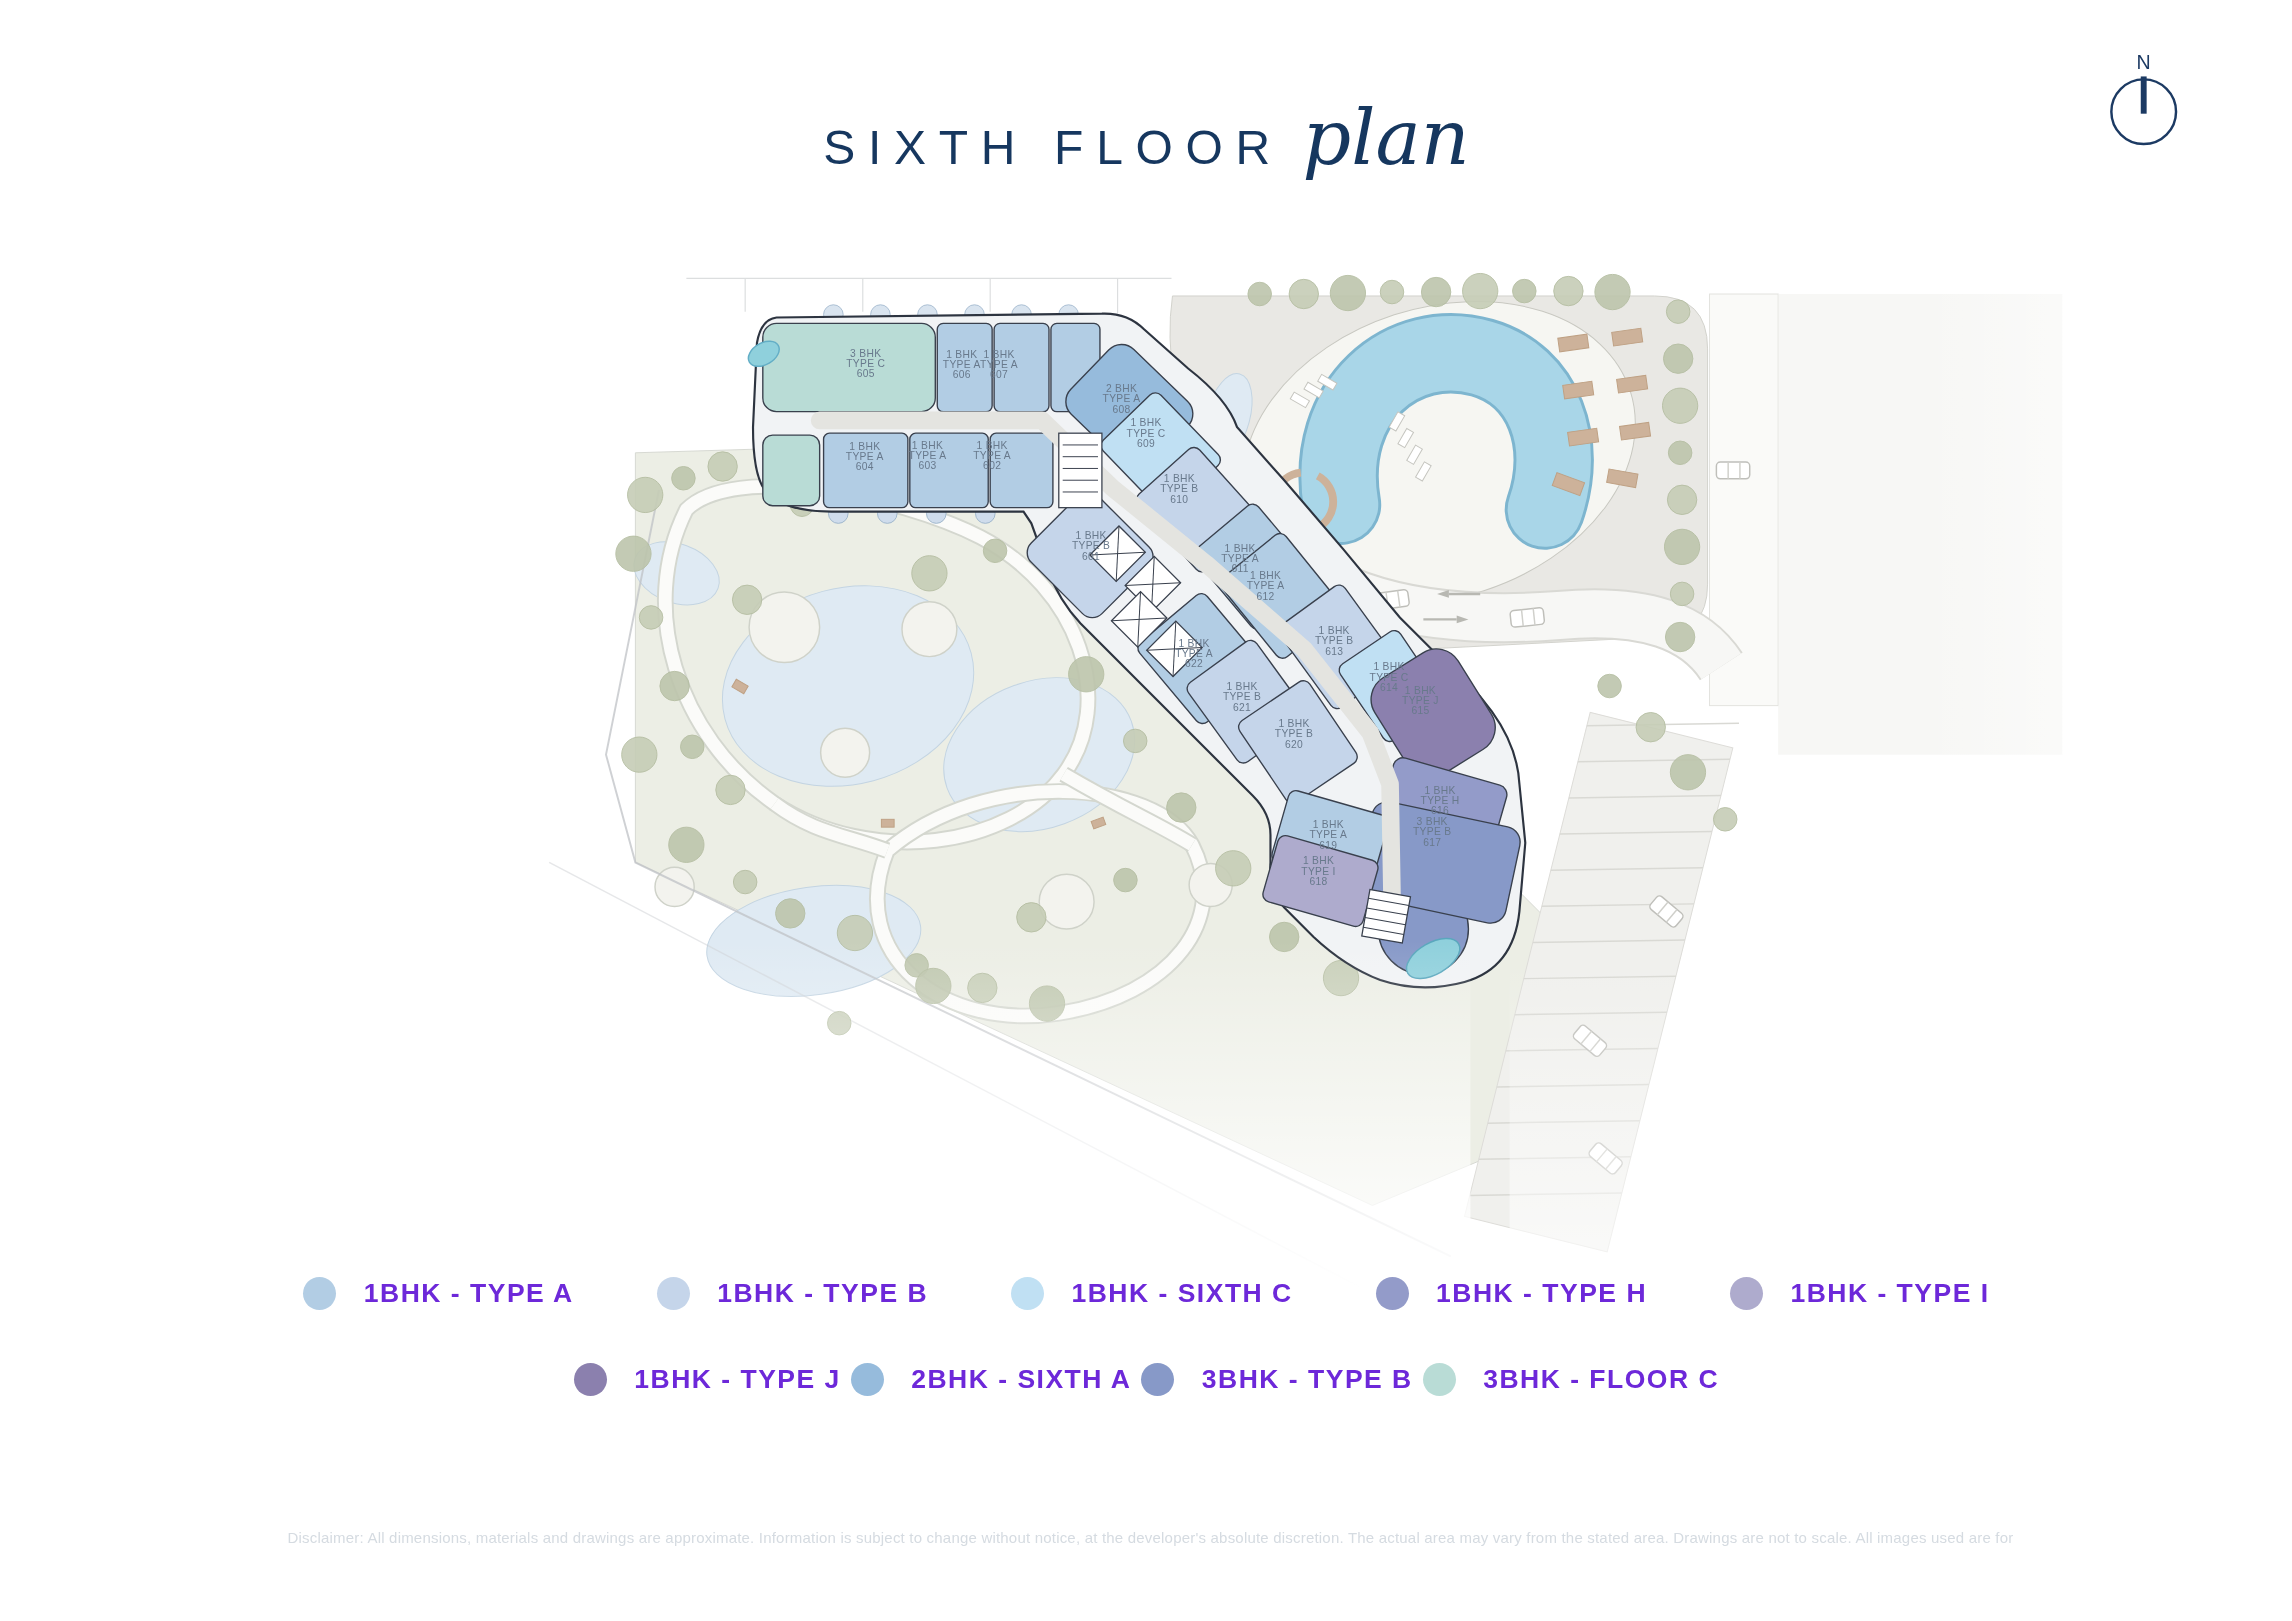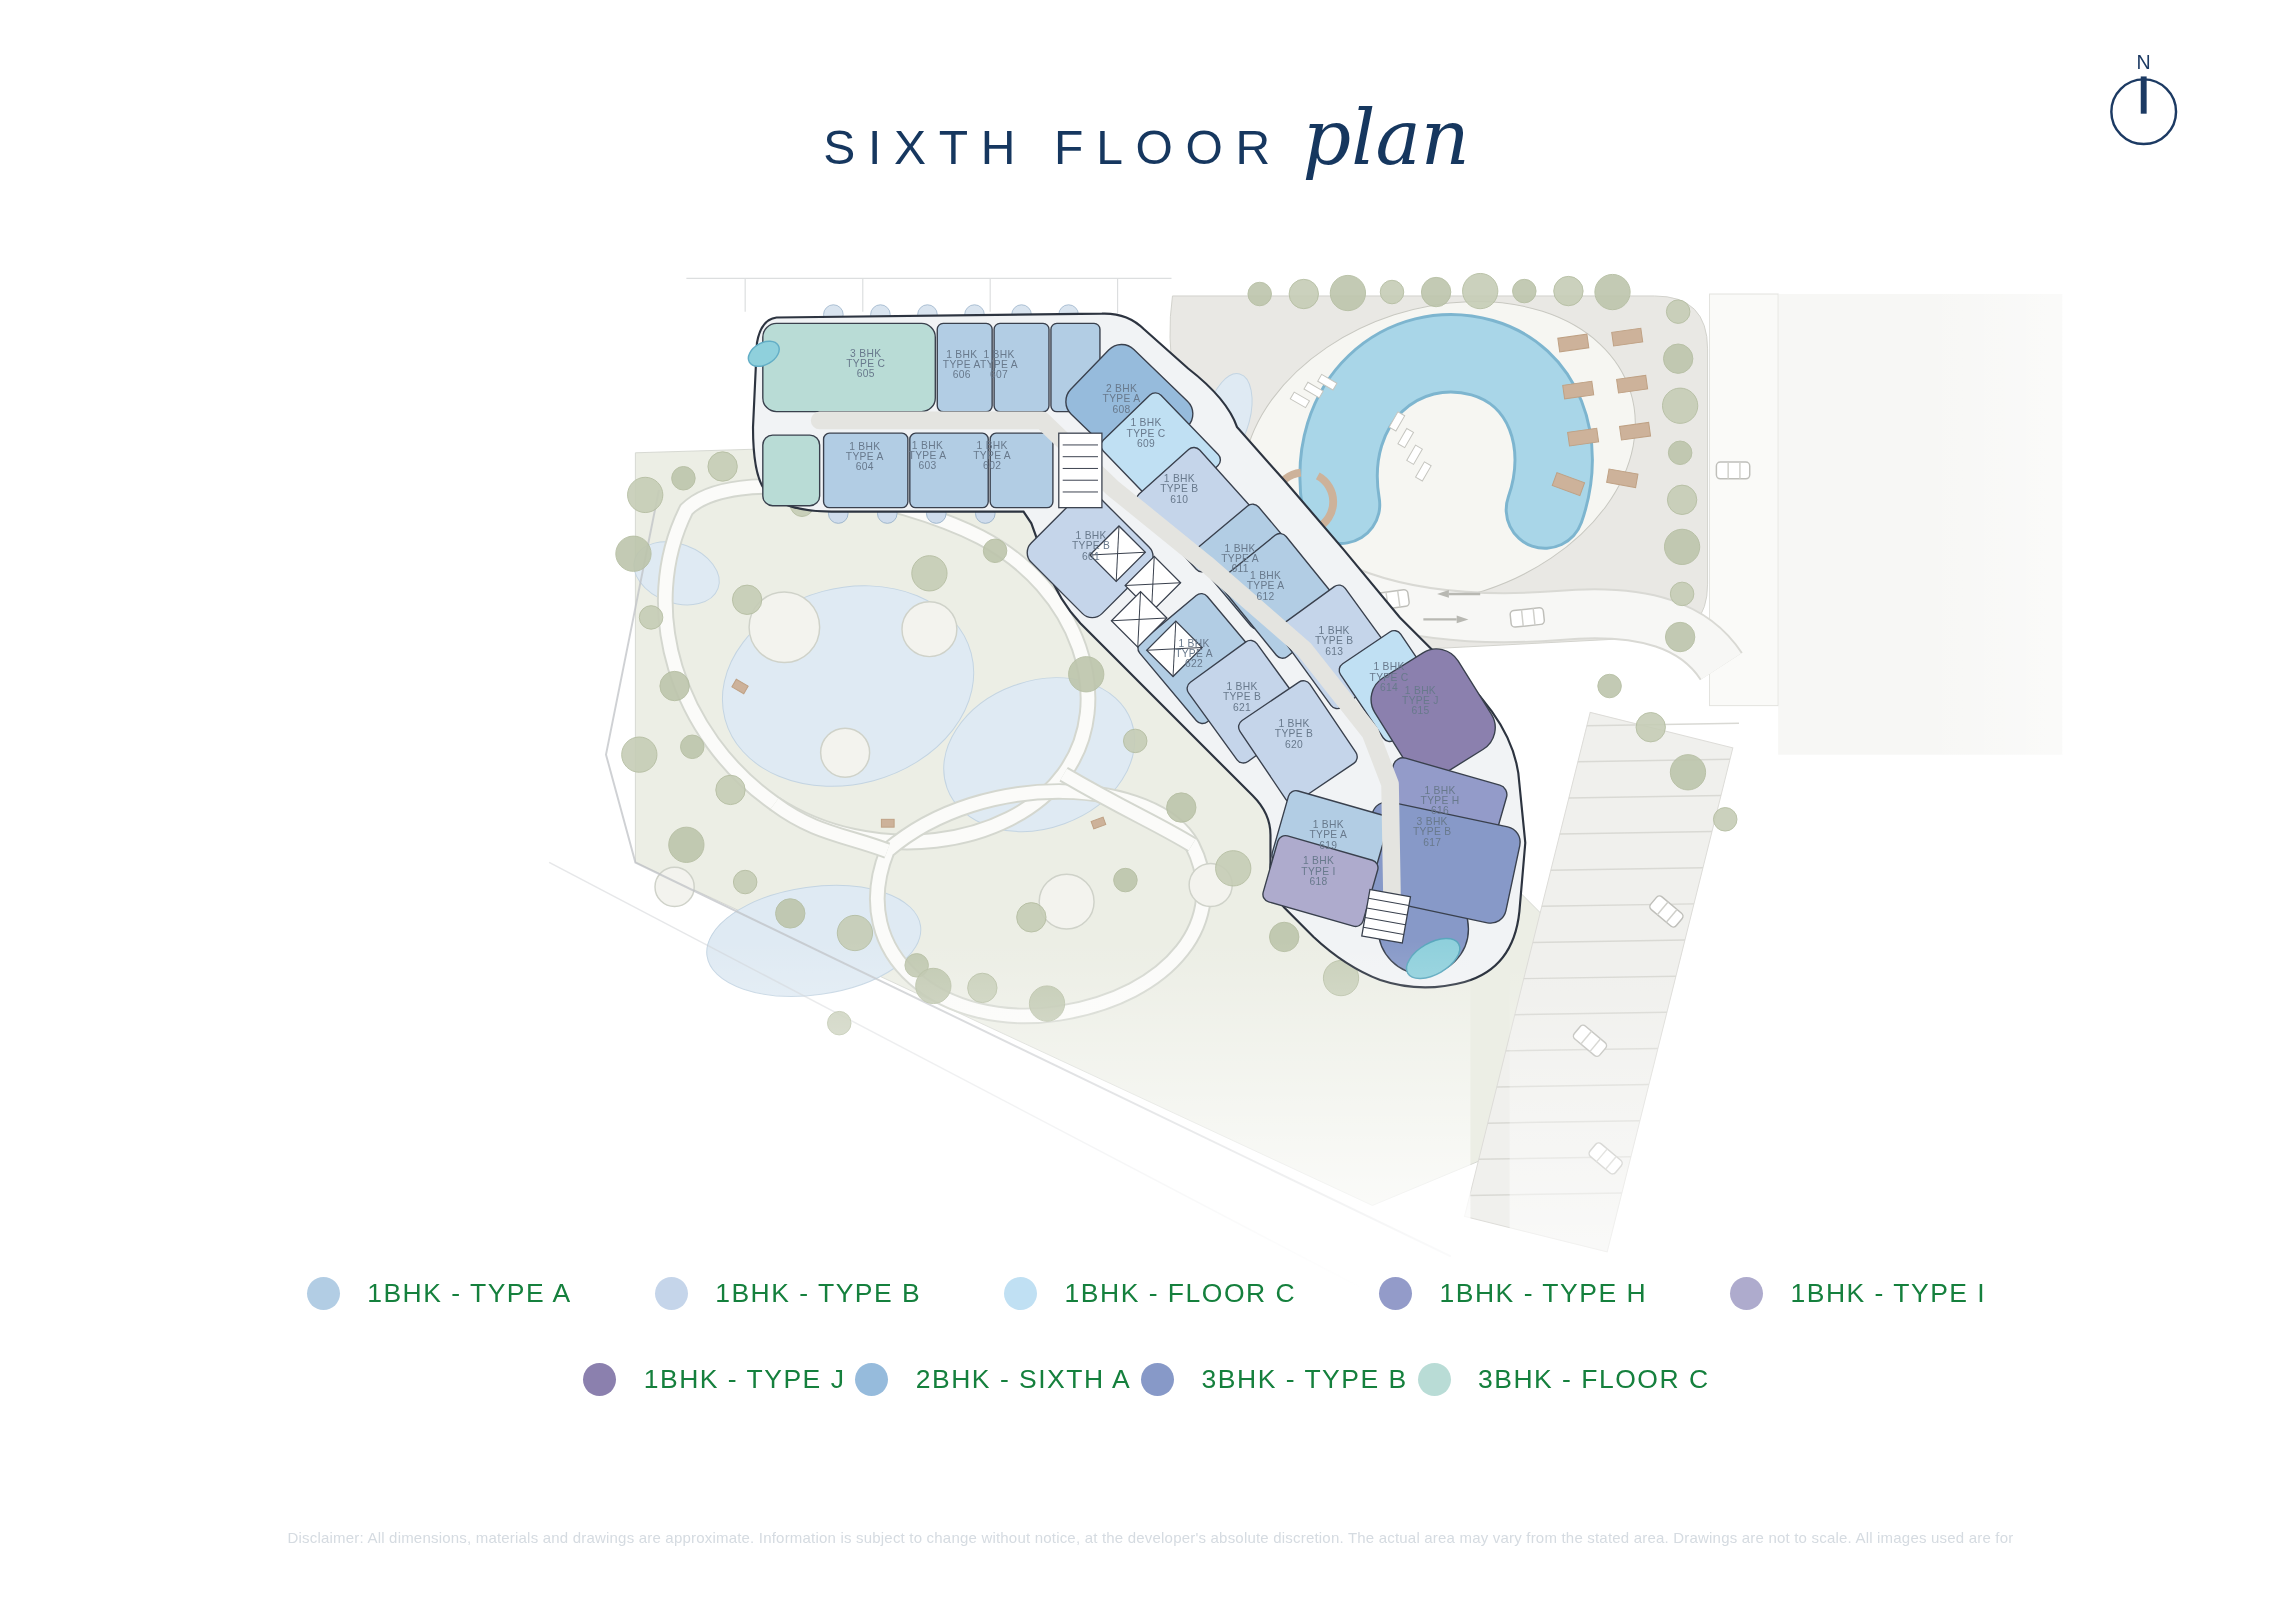--- a/index.html
+++ b/index.html
@@ -28,21 +28,21 @@
   .tan{fill:#cdb29a;stroke:#bfa184;stroke-width:1;}
   .lounger{fill:#ffffff;stroke:#c5c5bf;stroke-width:1;}
 
   
   .legend-row{position:absolute;left:0;right:0;display:flex;justify-content:center;
               gap:83px;align-items:center;}
   #legend-row-1{top:1277px;}
   #legend-row-2{top:1363px;gap:10px;}
   .legend-item{display:flex;align-items:center;gap:27.4px;}
   .legend-dot{width:33px;height:33px;border-radius:50%;display:inline-block;flex:0 0 auto;}
-  .legend-label{font-size:26.5px;letter-spacing:1.5px;color:#15803d;white-space:nowrap;}
+  .legend-label{font-size:26.5px;letter-spacing:1.5px;color:#6d28d9;white-space:nowrap;font-weight:bold;}
 
   
   .disclaimer{position:absolute;top:1525px;left:8px;right:0;text-align:center;
               font-size:15px;line-height:26.5px;color:#d5dbe1;letter-spacing:0.2px;}
 </style>
 </head>
 <body>
 
 <svg id="plan-svg" width="2293" height="1621" viewBox="0 0 2339 1654">
   <defs>
@@ -383,21 +383,21 @@
     <div class="legend-item">
       <span class="legend-dot" style="background: rgb(178, 205, 228);"></span>
       <span class="legend-label">1BHK - TYPE A</span>
     </div>
     <div class="legend-item">
       <span class="legend-dot" style="background: rgb(197, 213, 234);"></span>
       <span class="legend-label">1BHK - TYPE B</span>
     </div>
     <div class="legend-item">
       <span class="legend-dot" style="background: rgb(192, 224, 243);"></span>
-      <span class="legend-label">1BHK - FLOOR C</span>
+      <span class="legend-label">1BHK - SIXTH C</span>
     </div>
     <div class="legend-item">
       <span class="legend-dot" style="background: rgb(147, 155, 201);"></span>
       <span class="legend-label">1BHK - TYPE H</span>
     </div>
     <div class="legend-item">
       <span class="legend-dot" style="background: rgb(174, 171, 205);"></span>
       <span class="legend-label">1BHK - TYPE I</span>
     </div>
   </div>

